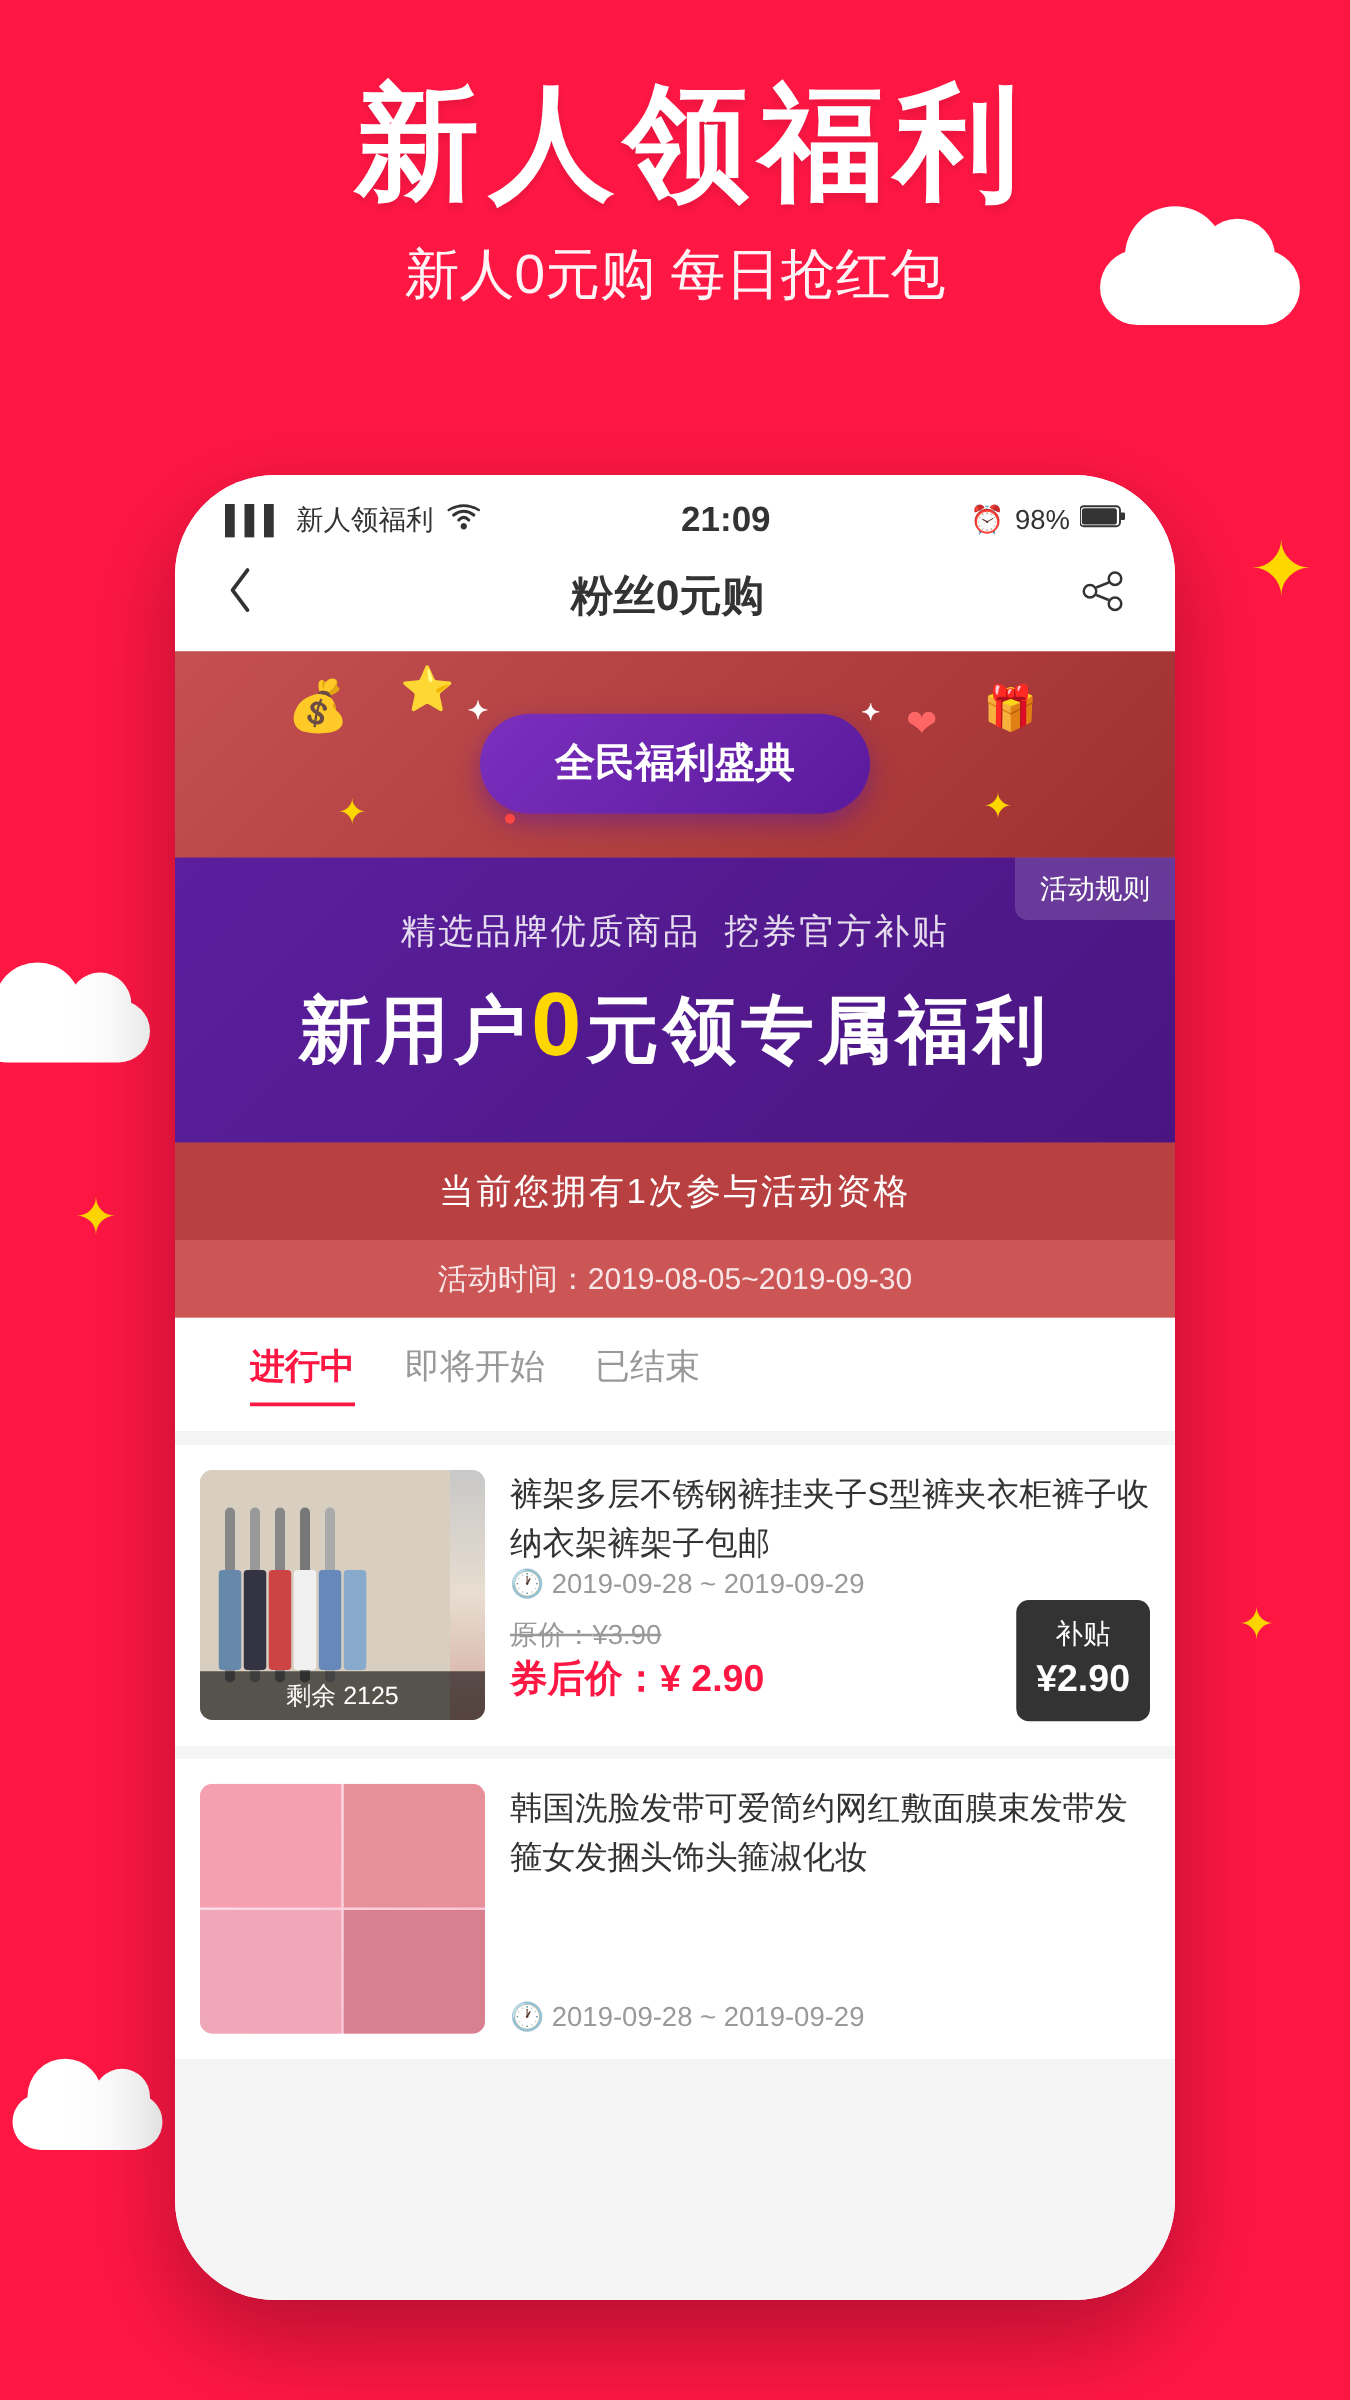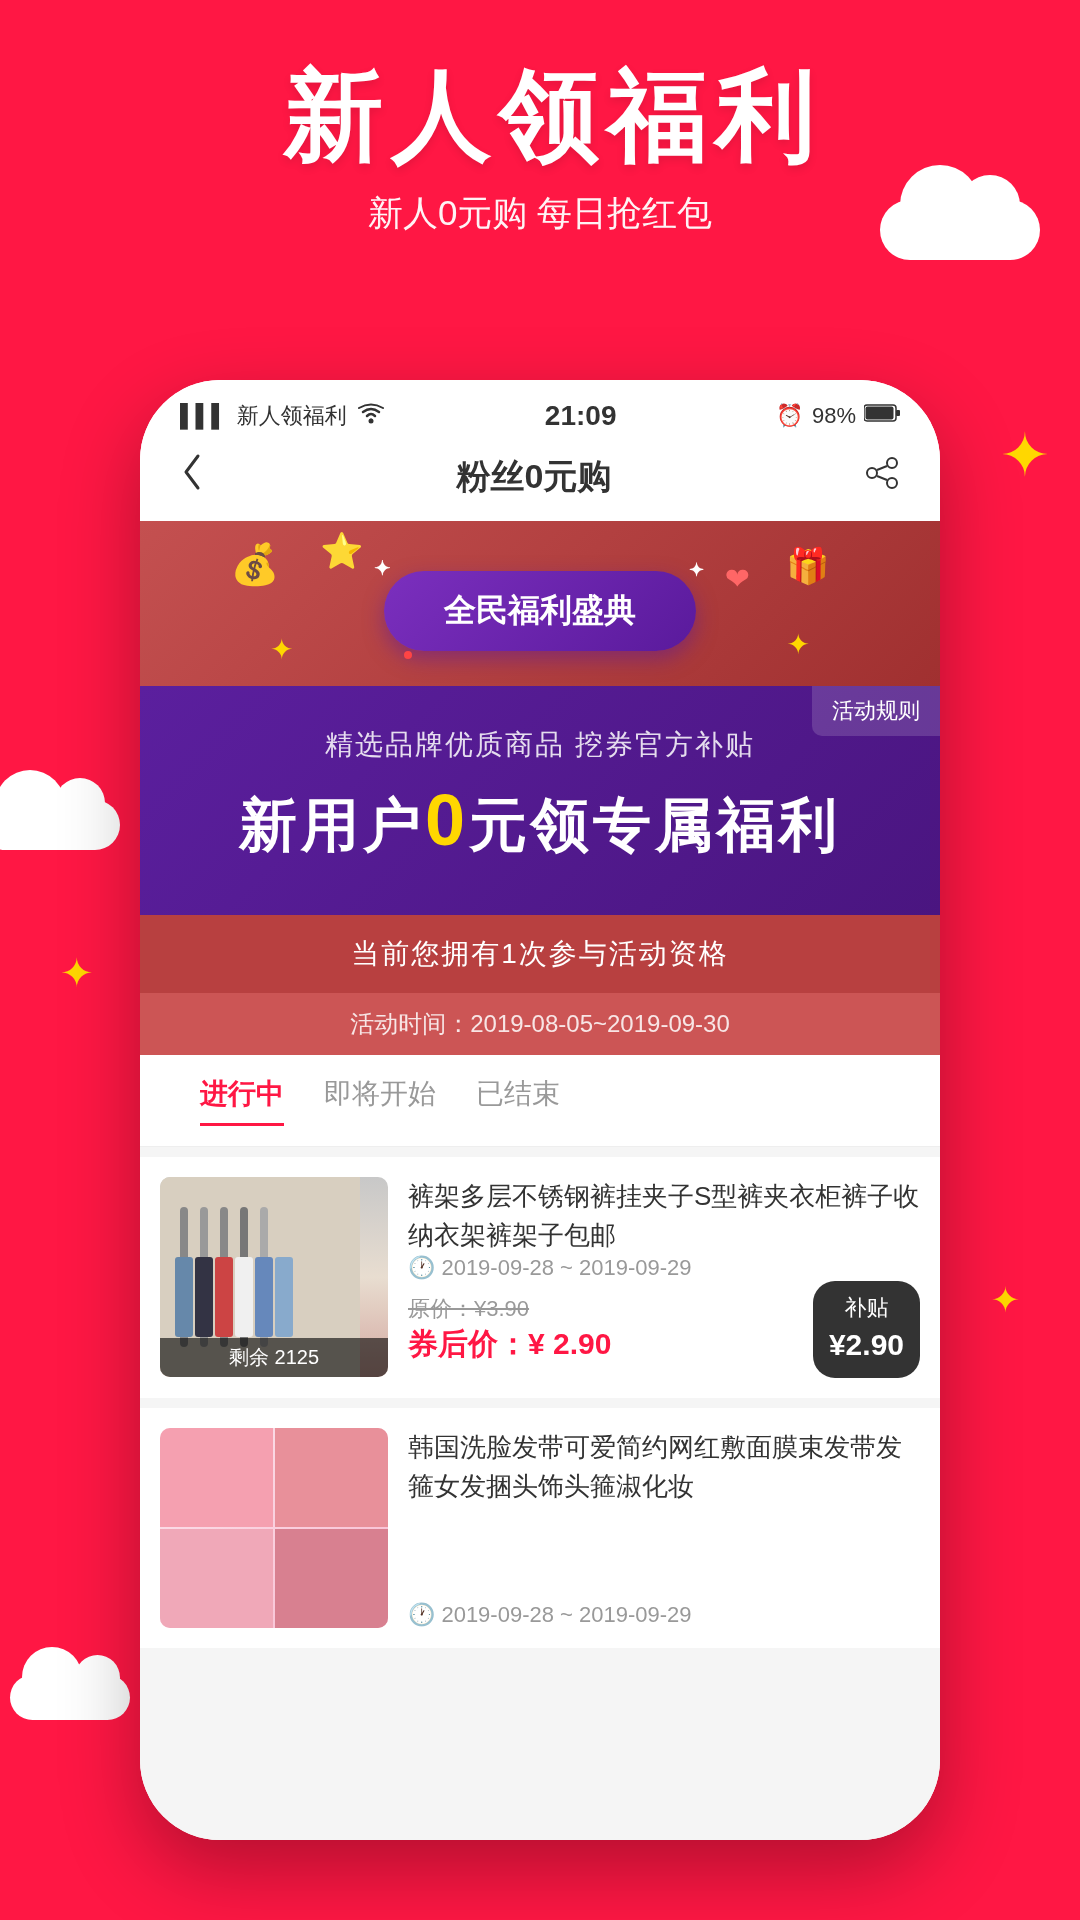--- a/index.html
+++ b/index.html
@@ -103,21 +103,21 @@
     .hero-title {
       font-size: 100px;
       font-weight: 900;
       color: white;
       letter-spacing: 8px;
       line-height: 1.1;
       text-shadow: 0 4px 8px rgba(0,0,0,0.1);
       padding-left: 27px;
     }
     .hero-subtitle {
-      font-size: 35px;
+      font-size: 44px;
       color: white;
       margin-top: 20px;
       font-weight: 400;
       opacity: 0.95;
     }
 
     
     .phone-mockup {
       position: absolute;
       top: 380px;
@@ -231,20 +231,21 @@
       font-size: 22px;
       padding: 10px 20px;
       border-radius: 0 0 0 10px;
     }
     .promo-subtitle {
       font-size: 28px;
       color: rgba(255,255,255,0.85);
       text-align: center;
       margin-bottom: 15px;
       letter-spacing: 2px;
+      font-family: Liberation Mono, monospace;
     }
     .promo-main-text {
       text-align: center;
       font-size: 58px;
       font-weight: 900;
       color: white;
       letter-spacing: 4px;
     }
     .promo-zero {
       color: #FFD700;
@@ -351,21 +352,21 @@
       text-decoration: line-through;
     }
     .discounted-price {
       font-size: 30px;
       color: #FF1744;
       font-weight: 700;
     }
     .subsidy-btn {
       background: #333;
       color: white;
-      border-radius: 22px;
+      border-radius: 10px;
       padding: 12px 16px;
       font-size: 22px;
       text-align: center;
       line-height: 1.4;
     }
     .subsidy-amount {
       font-size: 30px;
       font-weight: 700;
     }
 

